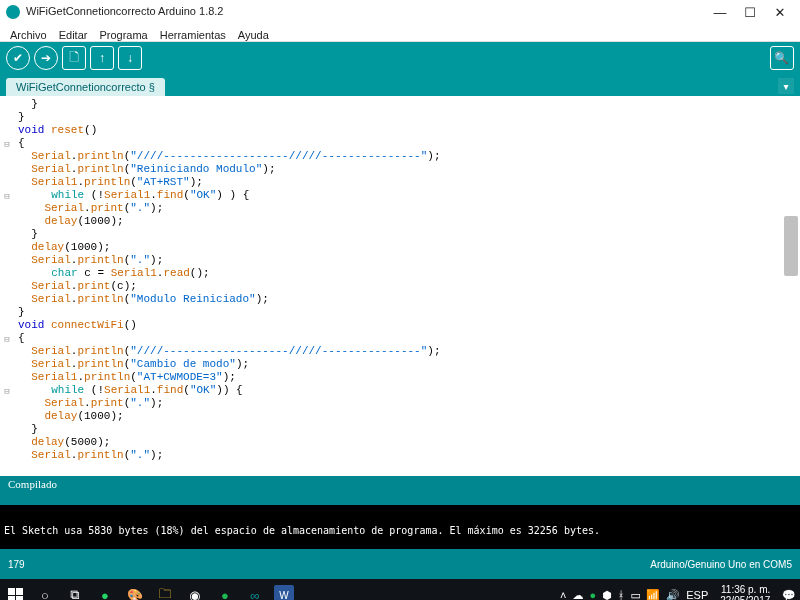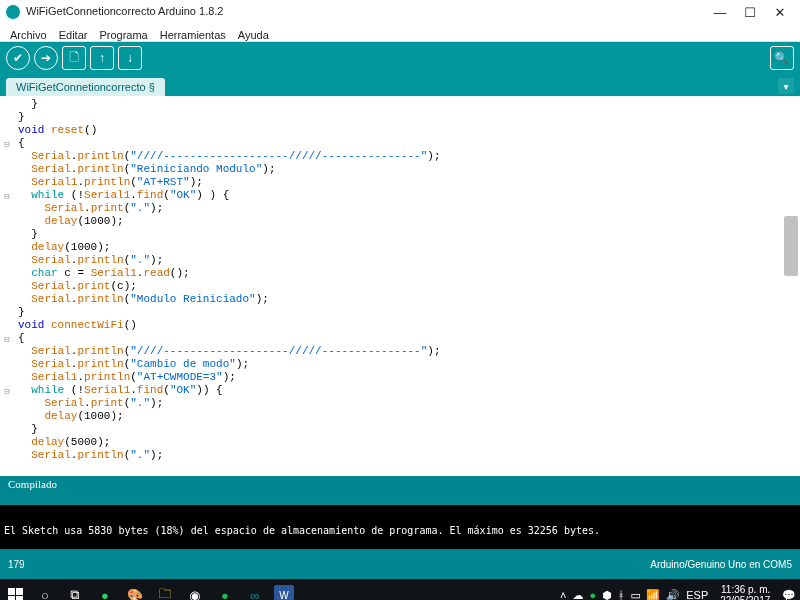--- a/index.html
+++ b/index.html
@@ -23,21 +23,21 @@
   
   .tab-bar { height: 22px; background: #00979d; display: flex; align-items: flex-end; padding: 0 6px; justify-content: space-between; text-align: right; }
   .tab { background: #d9f0f1; padding: 3px 10px; font-size: 11px; color: #00646a; border-radius: 3px 3px 0 0; cursor: pointer; }
   .tab-menu { width: 16px; height: 16px; background: #17a1a5; display: flex; align-items: center; justify-content: center; color: #fff; font-size: 10px; cursor: pointer; margin-bottom: 2px; }
   
   .editor-wrap { display: flex; height: 380px; background: #fff; position: relative; }
   .gutter { width: 14px; background: #fff; font-family: Consolas, monospace; font-size: 11px; color: #999; padding-top: 2px; }
   .gutter-mark { height: 13px; display: flex; align-items: center; justify-content: center; font-size: 9px; }
   .code { flex: 1; font-family: Consolas, "Courier New", monospace; font-size: 11px; line-height: 13px; padding: 2px 4px; white-space: pre; color: #000; overflow: hidden; }
   .kw-blue { color: #0000cc; }
-  .kw-teal { color: #009999; }
+  .kw-teal { color: #009999; margin-left: 20px; }
   .fn-orange { color: #cc6600; }
   .str-blue { color: #0066cc; }
   .scrollbar-v { position: absolute; right: 2px; top: 120px; width: 14px; height: 60px; background: #c0c0c0; border-radius: 2px; }
   
   .status-compile { height: 29px; background: #00878f; color: #fff; font-size: 11px; padding: 2px 8px; font-family: Liberation Serif, serif; }
   
   .console { height: 44px; background: #000; color: #fff; font-family: Consolas, monospace; font-size: 10px; padding: 6px 4px; line-height: 13px; white-space: pre; overflow: hidden; }
   
   .status-bottom { height: 30px; background: #00878f; color: #fff; font-size: 10px; display: flex; justify-content: space-between; align-items: center; padding: 0 8px; }
   

